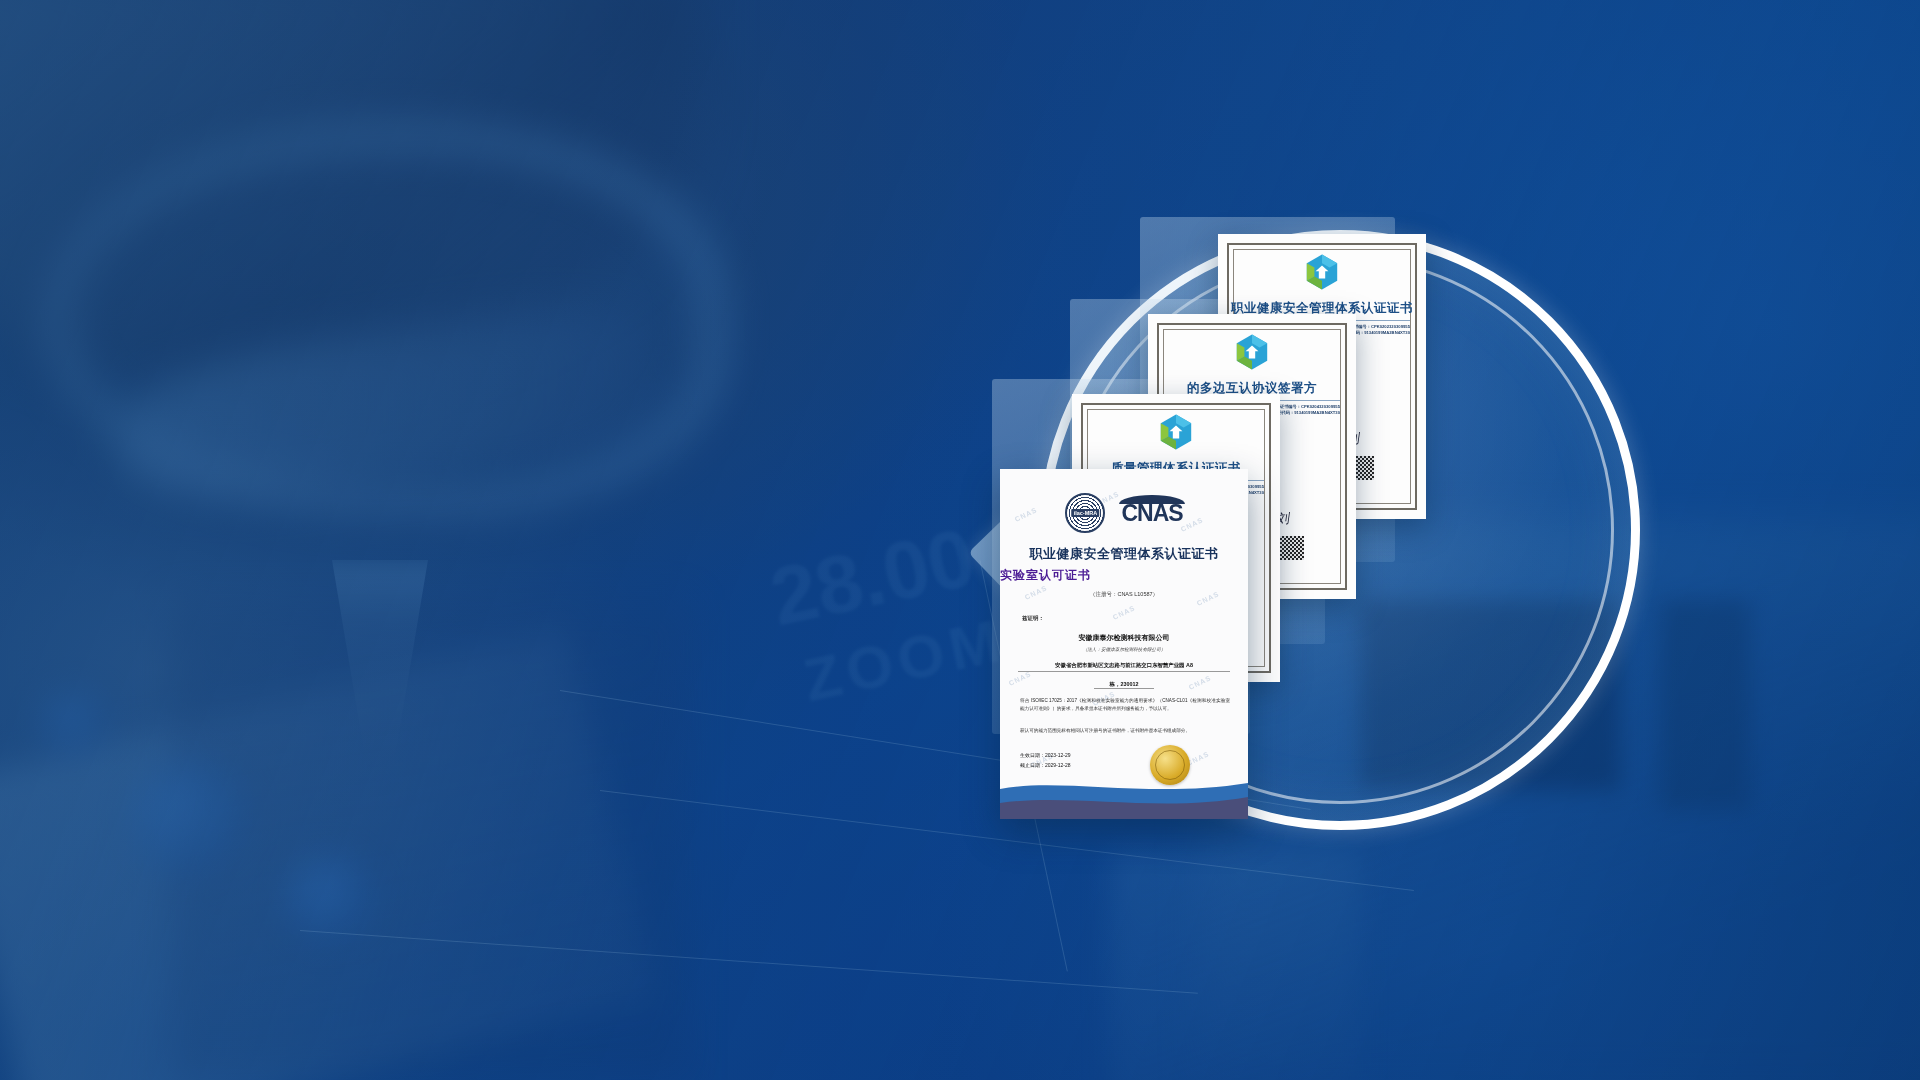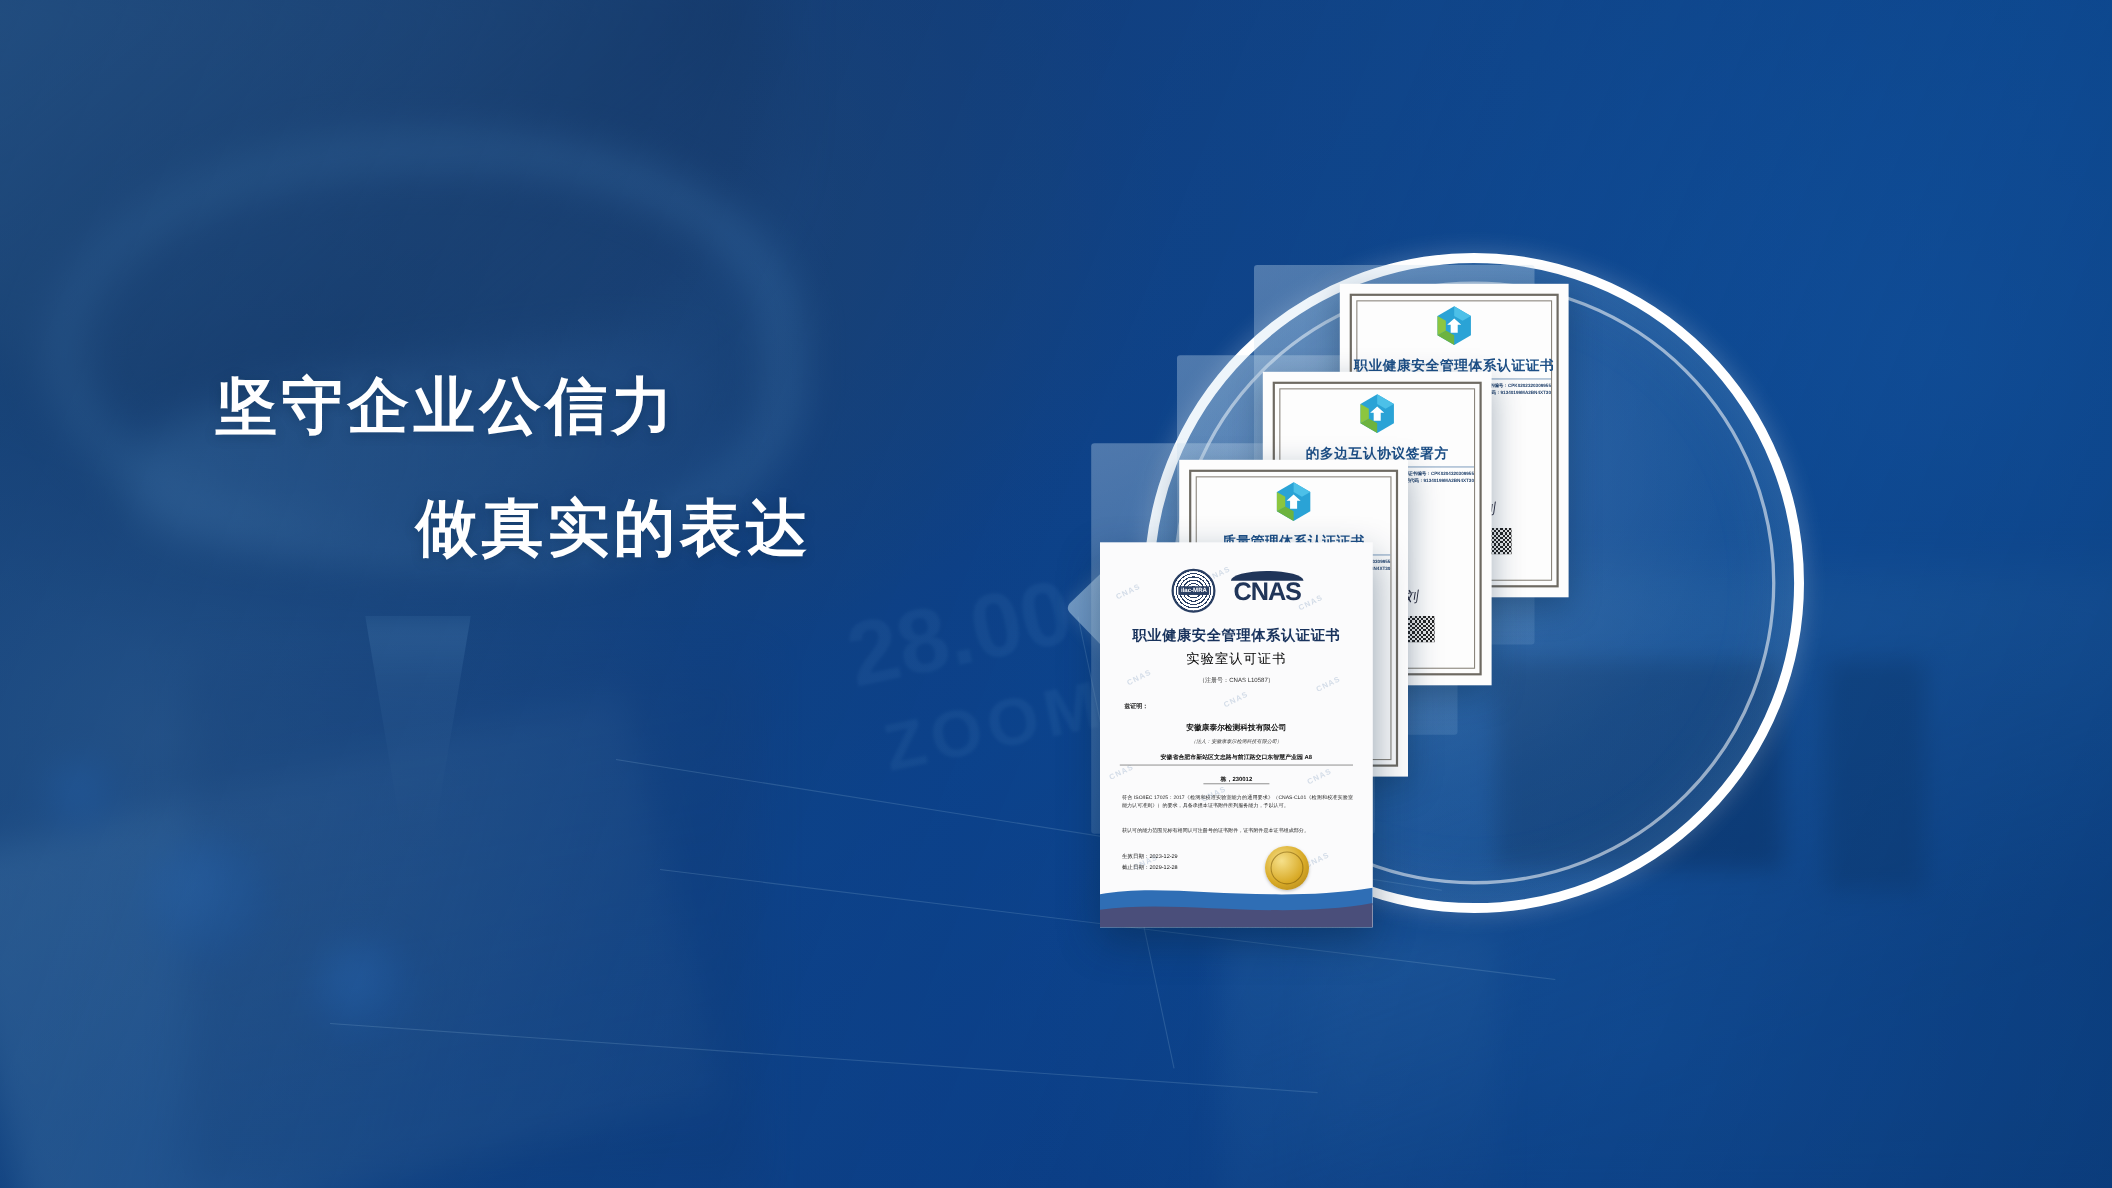--- a/index.html
+++ b/index.html
@@ -174,21 +174,21 @@
     left: -128px; top: 455px;
     width: 250px; height: 56px;
     background: linear-gradient(100deg, rgba(178,208,232,.62), rgba(125,172,212,.45));
     transform: rotate(46deg);
     transform-origin: right center;
     border-radius: 6px;
     box-shadow: 0 0 16px rgba(200,225,245,.18);
   }
 
   
-  .cert-stack { position: absolute; left: 1000px; top: 223px; width: 680px; height: 660px; }
+  .cert-stack { position: absolute; left: 1000px; top: 199px; width: 680px; height: 660px; }
 
   
   .glass-panel {
     position: absolute;
     background: linear-gradient(160deg, rgba(205,226,242,.34), rgba(150,190,225,.16));
     border-radius: 3px;
   }
   .gp1 { left: 140px; top: 18px;  width: 255px; height: 345px; }
   .gp2 { left: 70px;  top: 100px; width: 255px; height: 345px; }
   .gp3 { left: -8px;  top: 180px; width: 258px; height: 355px; }
@@ -341,21 +341,21 @@
     border-radius: 50% 50% 0 0 / 100% 100% 0 0;
     background: #203559;
   }
   .cnas-t1 {
     position: absolute; left: 0; right: 0; top: 76px;
     text-align: center; font-size: 13px; font-weight: 700; color: #18325c;
     letter-spacing: .5px;
   }
   .cnas-t2 {
     position: absolute; left: 0; right: 0; top: 98px;
-    text-align: center; font-size: 12px; font-weight: 400; color: #000000;
+    font-size: 12px; font-weight: 700; color: #4c1d95;
     letter-spacing: 1px;
   }
   .cnas-reg {
     position: absolute; left: 0; right: 0; top: 122px;
     text-align: center; font-size: 5.5px; color: #333;
   }
   .cnas-zheng {
     position: absolute; left: 22px; top: 146px;
     font-size: 5.5px; color: #222; font-weight: 700;
   }
@@ -618,18 +618,14 @@
       <div class="cnas-fineprint">中国合格评定国家认可委员会（CNAS）按国际公认的国家认可制度（ISO/IEC 17011）要求，对合格评定机构开展认可活动。CNAS是国际实验室认可合作组织（ILAC）和亚太认可合作组织（APAC）的多边互认协议签署方。本证书的相关可查阅www.cnas.org.cn或认可委员会相关查询栏目。</div>
 
       <svg class="cnas-wave" viewBox="0 0 248 46" preserveAspectRatio="none">
         <path d="M0,16 C60,4 150,26 248,10 L248,26 C150,42 60,20 0,32 Z" fill="#2f6eb5"></path>
         <path d="M0,30 C70,20 160,40 248,24 L248,46 L0,46 Z" fill="#4a4e7a"></path>
       </svg>
     </div>
 
   </div>
 
-  <div class="headline">
-    <span class="l1">坚守企业公信力</span>
-    <span class="l2">做真实的表达</span>
-  </div>
 
 </div>
 
 </body></html>

